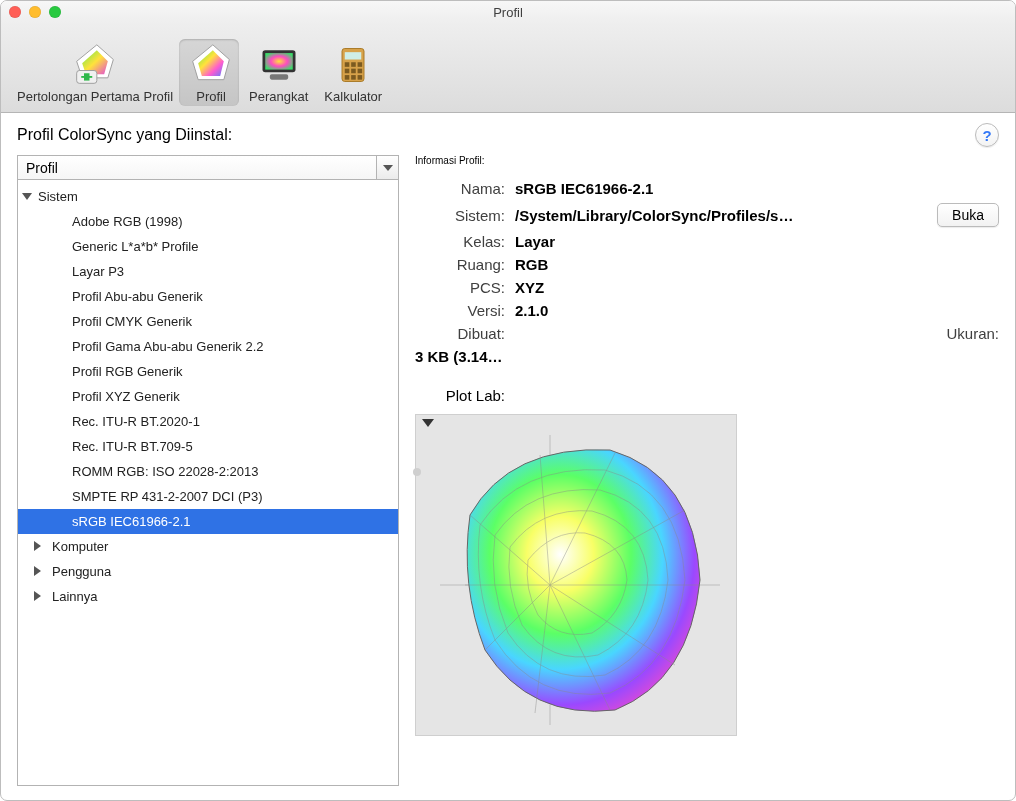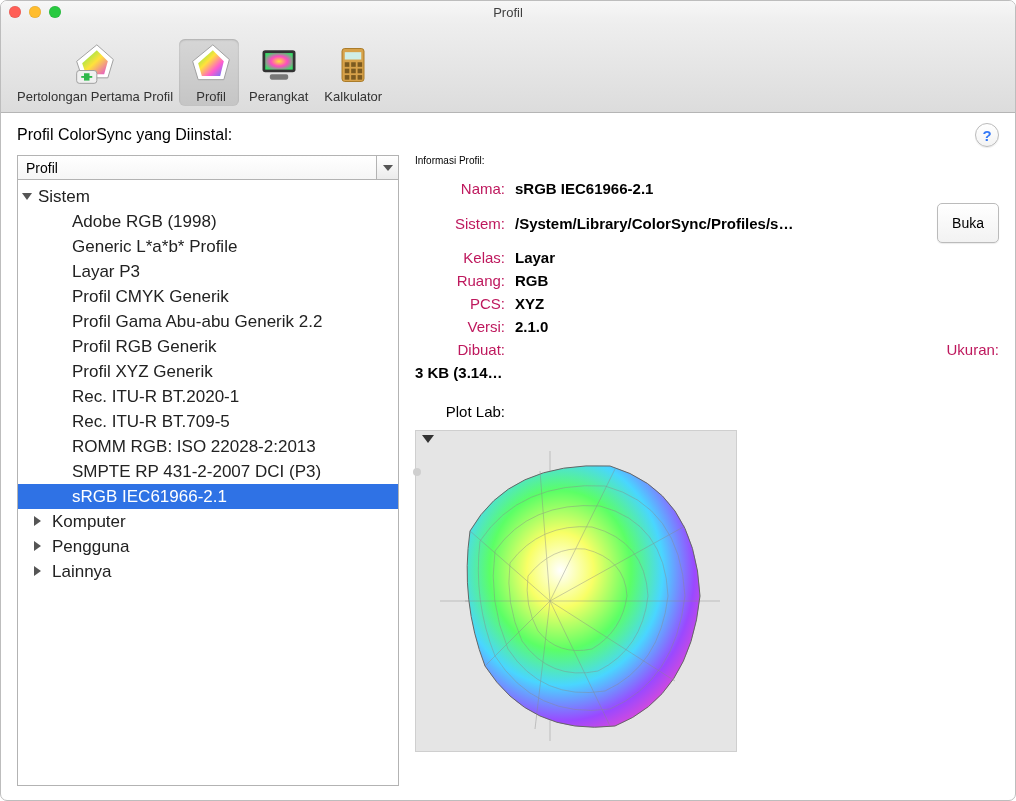--- a/index.html
+++ b/index.html
@@ -105,21 +105,21 @@
       display:flex;align-items:center;justify-content:center;
       background: linear-gradient(#fff,#ebebeb);
     }
     
     .tree {
       flex: 1;
       border: 1px solid #b3b3b3;
       border-top: none;
       background: #fff;
       overflow: auto;
-      font-size: 17px;
+      font-size: 13px;
       color: #222;
       padding: 4px 0;
     }
     .tree-row {
       display: flex; align-items: center;
       height: 25px;
       padding-left: 10px;
       white-space: nowrap; overflow: hidden; text-overflow: ellipsis;
     }
     .tree-row.selected { background: #2f72e5; color: #fff; }
@@ -145,24 +145,24 @@
     
     .info-title { font-size: 10px; margin-bottom: 14px; }
     .info-grid {
       display: grid;
       grid-template-columns: 90px 1fr auto;
       column-gap: 10px;
       row-gap: 6px;
       font-size: 15px;
       align-items: center;
     }
-    .info-grid .k { text-align: right; color: #be185d; }
+    .info-grid .k { text-align: right; color: #404040; }
     .info-grid .v { font-weight: bold; white-space: nowrap; overflow: hidden; text-overflow: ellipsis; }
     .open-btn {
-      height: 40px; padding: 0 14px;
+      height: 24px; padding: 0 14px;
       border: 1px solid #bbb; border-radius: 5px;
       background: linear-gradient(#fff,#f2f2f2);
       font-size: 14px;
       box-shadow: 0 1px 1px rgba(0,0,0,0.08);
     }
     .plot-row {
       display: flex; gap: 10px;
       margin-top: 18px;
       flex-direction: column;
     }
@@ -313,20 +313,23 @@
         <span>Sistem</span>
       </div>
       <div class="tree-row leaf">
           <span>Adobe RGB (1998)</span>
         </div>
       <div class="tree-row leaf">
           <span>Generic L*a*b* Profile</span>
         </div>
       <div class="tree-row leaf">
           <span>Layar P3</span>
+        </div>
+      <div class="tree-row leaf">
+          <span>Profil Abu-abu Generik</span>
         </div>
       <div class="tree-row leaf">
           <span>Profil CMYK Generik</span>
         </div>
       <div class="tree-row leaf">
           <span>Profil Gama Abu-abu Generik 2.2</span>
         </div>
       <div class="tree-row leaf">
           <span>Profil RGB Generik</span>
         </div>

